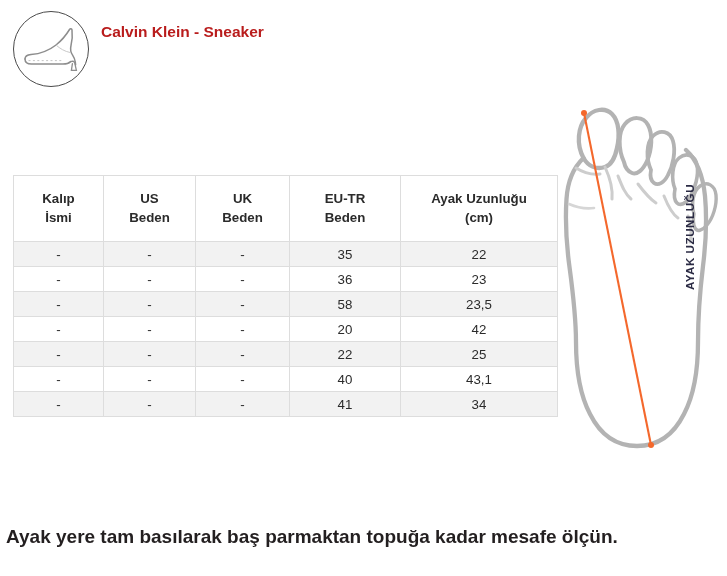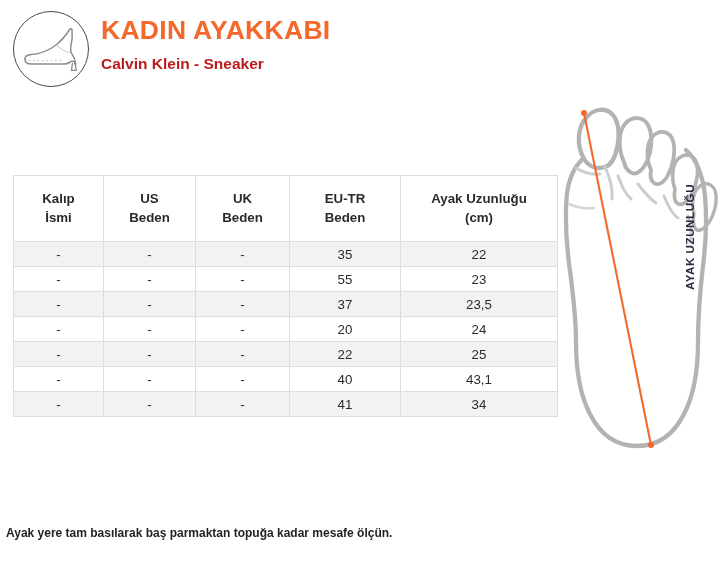--- a/index.html
+++ b/index.html
@@ -143,21 +143,21 @@
   }
   #measure-heading {
     font-size: 13.4px;
     font-weight: bold;
     color: #f4682c;
     letter-spacing: 0.15px;
     margin: 0;
     white-space: nowrap;
   }
   #measure-text {
-    font-size: 12px;
+    font-size: 19px;
     font-weight: bold;
     color: #231f20;
     margin: 32px 0 0 0;
     white-space: nowrap;
   }
 </style>
 </head>
 <body>
 
 <div id="header">
@@ -168,21 +168,20 @@
                C48.3 2.2 49.8 2.4 50 3.9 C50.6 9.2 50.2 14.5 49 19.5 C48 23.6 48.8 26.5 50.6 29.2
                C52 31.3 53 33.6 53.3 36.2 L53.6 38.8" stroke="#8d8d8d" stroke-width="1.5" stroke-linecap="round"></path>
       <path d="M3 33 C3 36.2 5.2 38 9.4 38 L41 38 C44.5 38 47 37.1 48.6 35.6" stroke="#8d8d8d" stroke-width="1.5" stroke-linecap="round"></path>
       <path d="M48.6 35.6 C50.2 35 51.8 35.2 52.6 36.4 L54.4 44.4 L49.4 44.4 L50.4 37.6" stroke="#8d8d8d" stroke-width="1.3" stroke-linecap="round"></path>
       <path d="M6.5 34.6 L40 34.6" stroke="#c5c5c5" stroke-width="1" stroke-dasharray="2 2.4"></path>
       <path d="M34 19 C38 22.6 42.6 25.4 48.4 26.6" stroke="#c9c9c9" stroke-width="1"></path>
     </svg>
   </div>
 
   <div id="title-block">
-    <h1 id="page-title">KADIN AYAKKABI</h1>
     <div id="page-subtitle">Calvin Klein - Sneaker</div>
   </div>
 </div>
 
 <div id="size-table-wrap">
   <table id="size-table">
     <colgroup>
       <col class="c0">
         <col class="c1">
         <col class="c2">
@@ -218,36 +217,36 @@
         <td>-</td>
         <td>-</td>
         <td>-</td>
         <td>35</td>
         <td>22</td>
       </tr>
       <tr class="plain">
         <td>-</td>
         <td>-</td>
         <td>-</td>
-        <td>55</td>
+        <td>36</td>
         <td>23</td>
       </tr>
       <tr class="shade">
         <td>-</td>
         <td>-</td>
         <td>-</td>
-        <td>37</td>
+        <td>58</td>
         <td>23,5</td>
       </tr>
       <tr class="plain">
         <td>-</td>
         <td>-</td>
         <td>-</td>
         <td>20</td>
-        <td>24</td>
+        <td>42</td>
       </tr>
       <tr class="shade">
         <td>-</td>
         <td>-</td>
         <td>-</td>
         <td>22</td>
         <td>25</td>
       </tr>
       <tr class="plain">
         <td>-</td>

